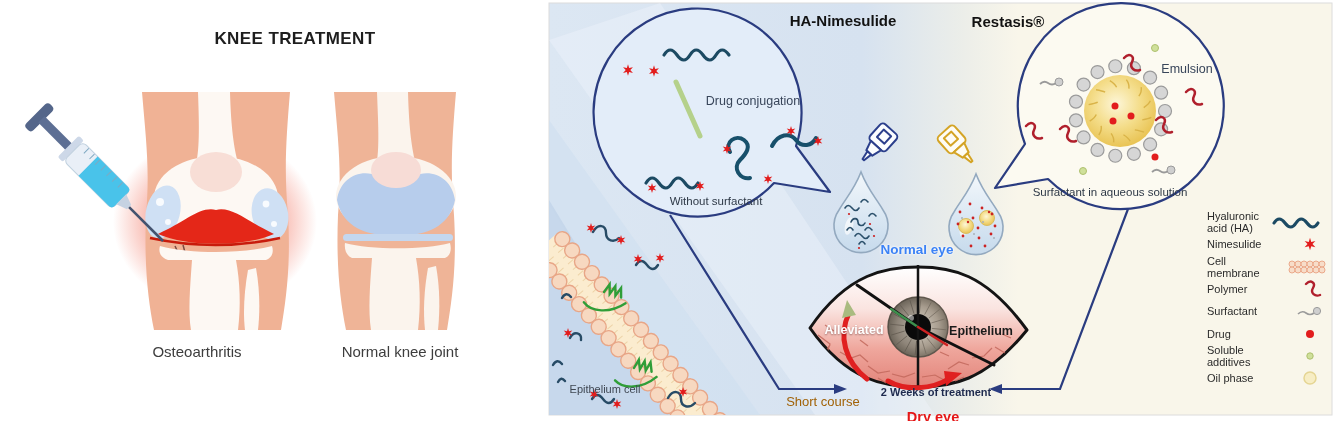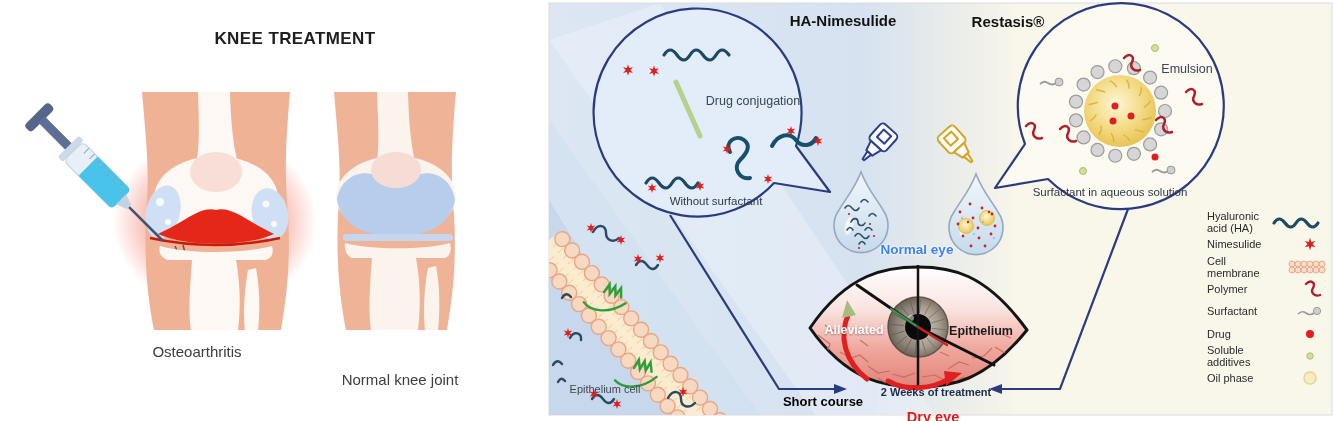--- a/index.html
+++ b/index.html
@@ -9,21 +9,21 @@
   #art{position:absolute;left:0;top:0;}
   .t{position:absolute;white-space:nowrap;transform:translateX(-50%);line-height:1.05;}
   .knee-title{font-size:17px;font-weight:600;letter-spacing:.4px;color:#1e1e1e;}
   .knee-label{font-size:15px;color:#3d3d3d;}
   .fig-title{font-size:15px;font-weight:bold;color:#121212;}
   .note{font-size:12.5px;color:#38455a;}
   .note-sm{font-size:11.5px;color:#2e3947;}
   .green-bold{font-size:13.5px;font-weight:bold;color:#3b82f6;text-shadow:0 0 3px #fff,0 0 2px #fff;}
   .white-bold{font-size:12.5px;font-weight:bold;color:#ffffff;text-shadow:0 1px 2px rgba(60,20,20,.45);}
   .dark-bold{font-size:12.5px;font-weight:bold;color:#1b1b1b;}
-  .navy-bold{font-size:12.5px;font-weight:bold;color:#000000;}
+  .navy-bold{font-size:12.5px;font-weight:normal;color:#a16207;}
   .navy-bold-sm{font-size:11px;font-weight:bold;color:#1e2a4e;margin-left:8px;}
   .red-bold{font-size:14.5px;font-weight:bold;color:#e51717;}
   .epi{font-size:11px;color:#3f4752;}
   .legend{position:absolute;left:1160px;top:211px;width:168px;}
   .legend-row{display:flex;align-items:center;justify-content:space-between;height:22.3px;margin-left:47px;}
   .legend-label{font-size:11px;color:#2b2b2b;}
   .legend-icon{flex:0 0 auto;}
 </style>
 </head>
 <body>
@@ -469,21 +469,21 @@
   </g>
   <polygon points="834,384 847,389 834,394" fill="#2a3c80"></polygon>
   <g stroke="#2a3c80" stroke-width="2.2" fill="none">
     <polyline points="1128,209 1060,389 1002,389"></polyline>
   </g>
   <polygon points="1002,384 989,389 1002,394" fill="#2a3c80"></polygon>
 </svg>
 
 <div class="t knee-title" style="left:295px;top:30px;">KNEE TREATMENT</div>
 <div class="t knee-label" style="left:197px;top:344px;">Osteoarthritis</div>
-<div class="t knee-label" style="left:400px;top:344px;margin-top:28px;">Normal knee joint</div>
+<div class="t knee-label" style="left:400px;top:344px;">Normal knee joint</div>
 
 <div class="t fig-title" style="left:843px;top:13px;">HA-Nimesulide</div>
 <div class="t fig-title" style="left:1008px;top:14px;">Restasis®</div>
 <div class="t note" style="left:753px;top:95px;text-align:center;">Drug conjugation</div>
 <div class="t note-sm" style="left:716px;top:195px;">Without surfactant</div>
 <div class="t note" style="left:1187px;top:63px;">Emulsion</div>
 <div class="t note-sm" style="left:1110px;top:186px;">Surfactant in aqueous solution</div>
 <div class="t green-bold" style="left:917px;top:243px;">Normal eye</div>
 <div class="t white-bold" style="left:854px;top:324px;">Alleviated</div>
 <div class="t dark-bold" style="left:981px;top:325px;">Epithelium</div>

